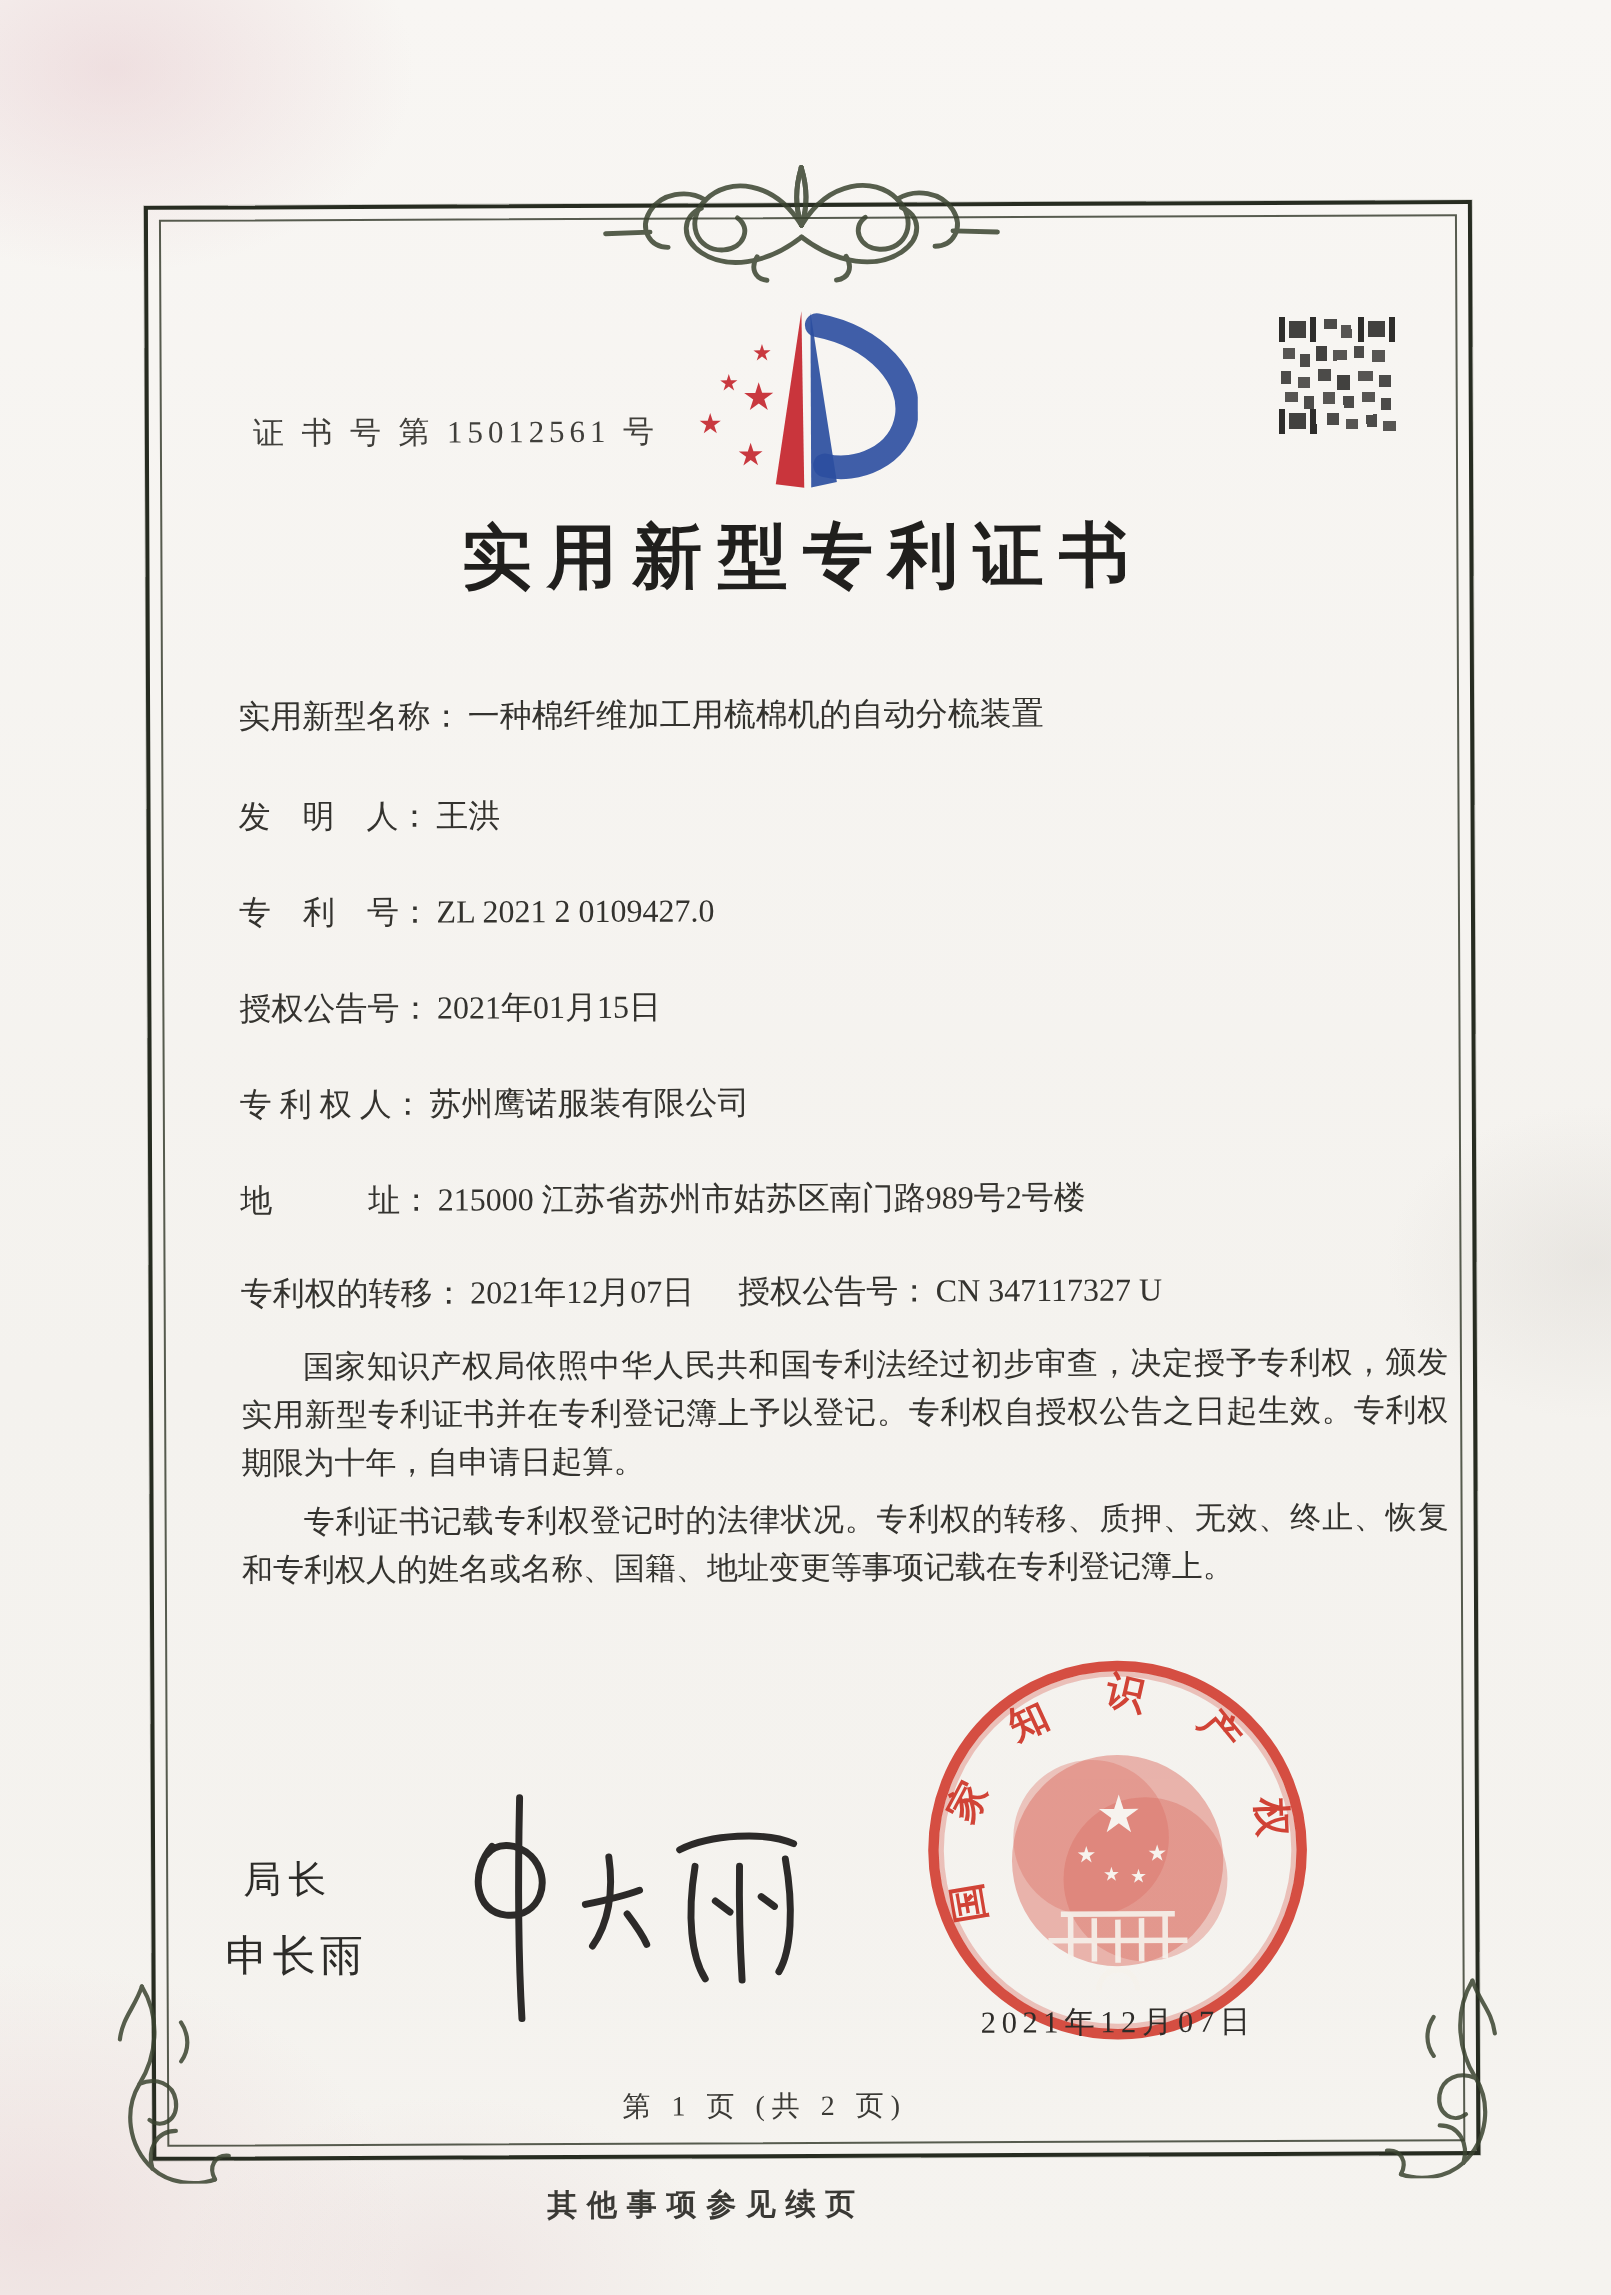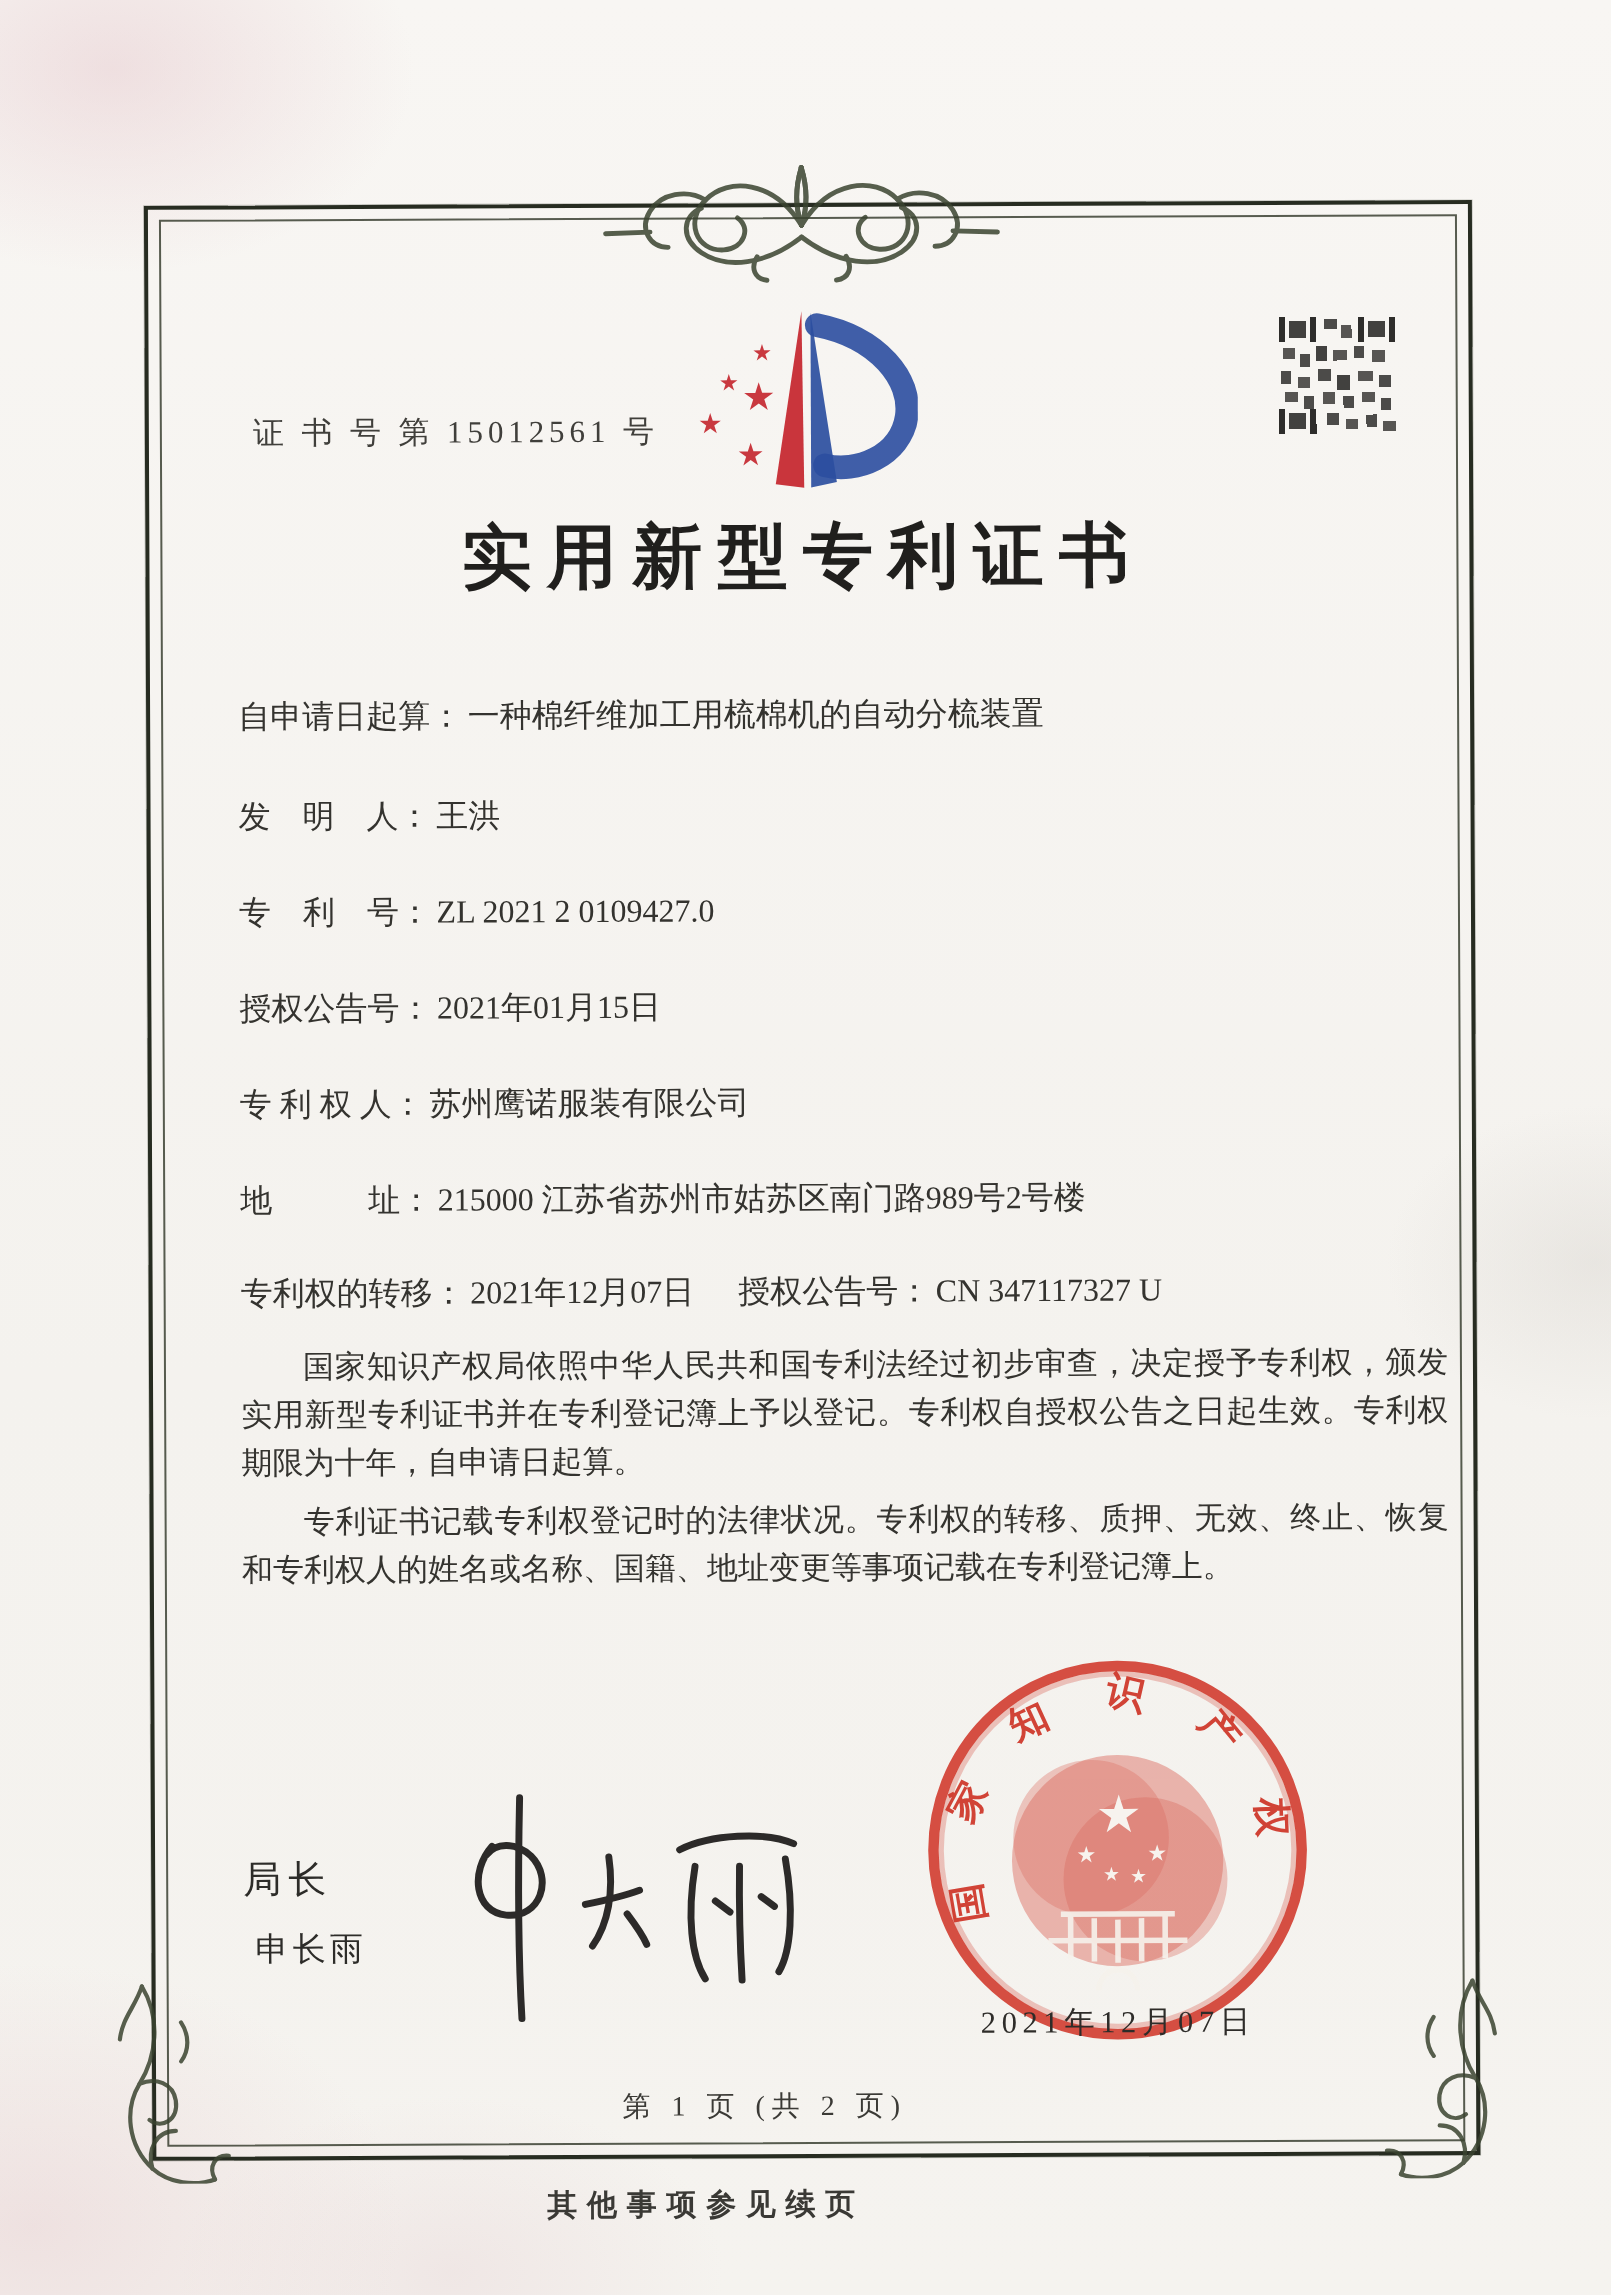--- a/index.html
+++ b/index.html
@@ -38,21 +38,21 @@
   .f-value{margin-left:5.6px;}
   .f-label2{margin-left:44px;}
   .r0{top:693px;} .r1{top:793px;} .r2{top:889px;} .r3{top:985px;}
   .r4{top:1081px;} .r5{top:1177px;} .r6{top:1270px;}
   
   .body-text{position:absolute;left:240px;top:1341px;width:1207px;font-size:31px;
     line-height:48px;text-align:justify;color:#34332f;}
   .body-text p{margin:0 0 11px 0;text-indent:2em;}
   
   .officer-role{position:absolute;left:240px;top:1852px;font-size:38px;letter-spacing:7px;color:#2d2c29;}
-  .officer-name{position:absolute;left:252px;top:1925px;font-size:33px;letter-spacing:4.2px;color:#2d2c29;}
+  .officer-name{position:absolute;left:222px;top:1925px;font-size:43px;letter-spacing:4.2px;color:#2d2c29;}
   .signature{position:absolute;left:400px;top:1767px;width:417px;height:261px;}
   .signature svg{display:block;width:100%;height:100%;}
   
   .seal{position:absolute;left:913px;top:1650px;width:403px;height:403px;}
   .seal svg{display:block;width:100%;height:100%;}
   
   .page-info{position:absolute;left:0;top:2087px;width:1611px;text-align:center;
     font-size:28px;letter-spacing:7px;color:#3b3a36;transform:translateX(-45px);}
   .continuation{position:absolute;left:0;top:2184px;width:1611px;text-align:center;
     font-size:30px;font-weight:bold;letter-spacing:9.7px;color:#3a3935;transform:translateX(-104px);}
@@ -165,21 +165,21 @@
             <rect x="34" y="51" width="6" height="5" opacity=".8"></rect>
           <rect x="44" y="49" width="5" height="6" opacity=".85"></rect>
             <rect x="52" y="52" width="6" height="5" opacity=".8"></rect>
         </g>
       </svg>
     </div>
 
     <div class="doc-title">实用新型专利证书</div>
 
     <div class="field-row r0">
-      <span class="f-label">自申请日起算：</span><span class="f-value">一种棉纤维加工用梳棉机的自动分梳装置</span>
+      <span class="f-label">实用新型名称：</span><span class="f-value">一种棉纤维加工用梳棉机的自动分梳装置</span>
     </div>
     <div class="field-row r1">
       <span class="f-label">发　明　人：</span><span class="f-value">王洪</span>
     </div>
     <div class="field-row r2">
       <span class="f-label">专　利　号：</span><span class="f-value">ZL 2021 2 0109427.0</span>
     </div>
     <div class="field-row r3">
       <span class="f-label">授权公告号：</span><span class="f-value">2021年01月15日</span>
     </div>

